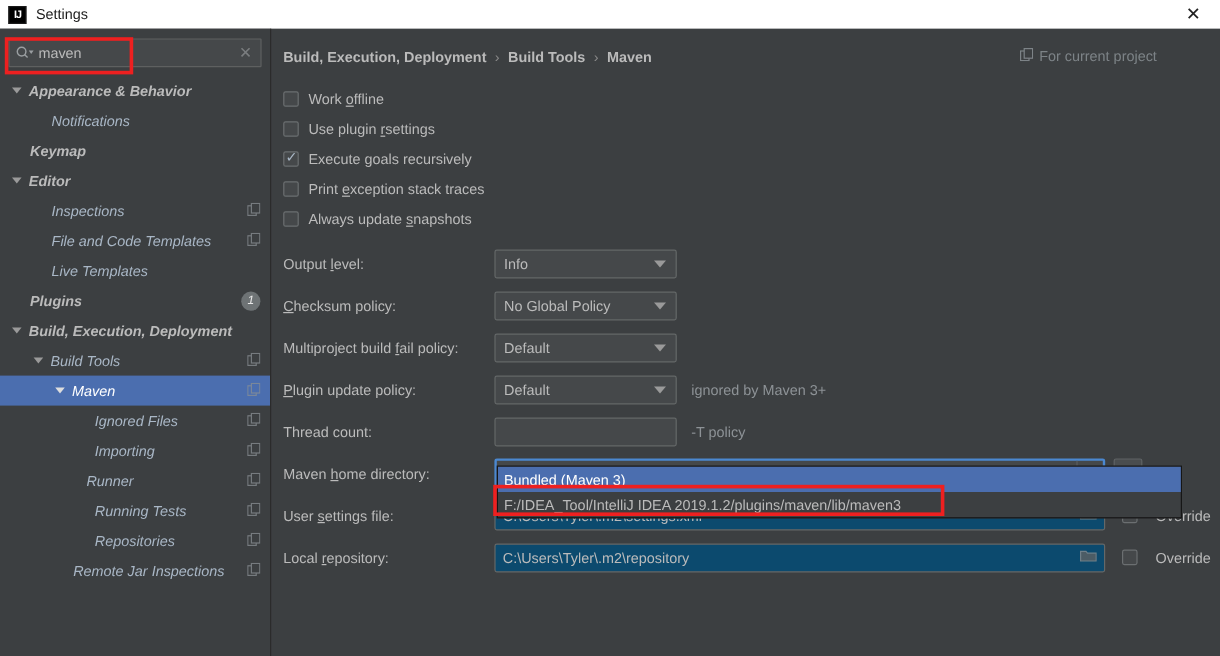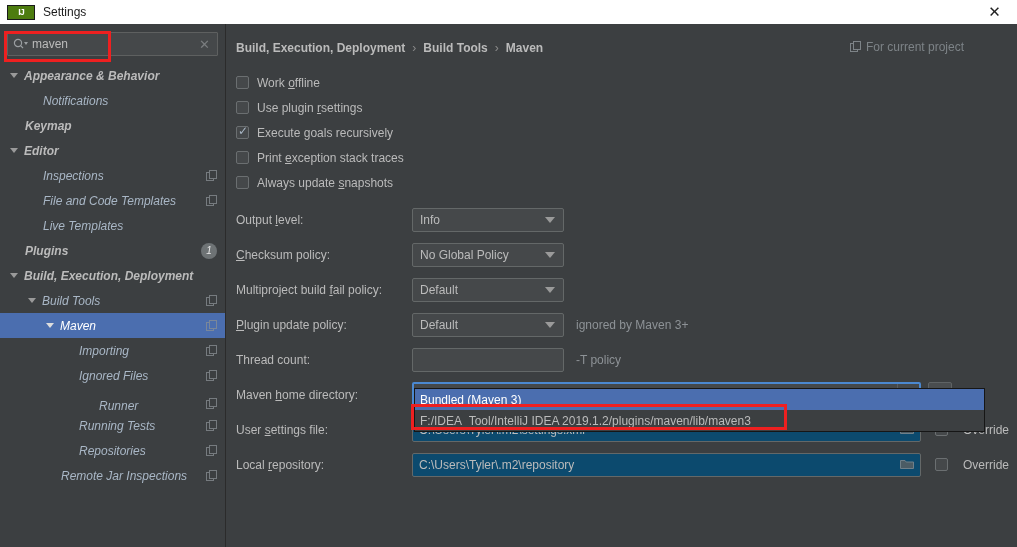--- a/index.html
+++ b/index.html
@@ -11,22 +11,22 @@
   }
   body { position: relative; }
 
   
   #titlebar {
     height: 24px; background: #ffffff;
     display: flex; align-items: center;
     position: relative;
   }
   #ij-logo {
-    width: 28px; height: 15px; margin-left: 7px;
-    background: #4d7c0f; color: #fff;
+    width: 15px; height: 15px; margin-left: 7px;
+    background: #000000; color: #fff;
     font-size: 9px; font-weight: bold;
     display: flex; align-items: center; justify-content: center;
     letter-spacing: -1px;
     border: 1px solid #1a1a1a;
   }
   #win-title {
     margin-left: 8px; font-size: 12px; color: #1a1a1a;
   }
   #close-btn {
     position: absolute; right: 0; top: 0;
@@ -311,35 +311,35 @@
         <div class="tree-row selected" style="padding-left: 46px;">
           <span class="arrow"></span>
           <span class="tree-label">Maven</span>
           <span class="copy-icon"><svg width="11" height="11" viewBox="0 0 11 11">
               <rect x="0.5" y="2.5" width="7" height="8" fill="none" stroke="#8a9094" stroke-width="1"></rect>
               <rect x="3.5" y="0.5" width="7" height="8" fill="#4b6eaf" stroke="#8a9094" stroke-width="1"></rect>
             </svg></span>
         </div>
         <div class="tree-row" style="padding-left: 64px;">
           <span style="width: 15px; flex: 0 0 15px;"></span>
+          <span class="tree-label">Ignored Files</span>
+          <span class="copy-icon"><svg width="11" height="11" viewBox="0 0 11 11">
+              <rect x="0.5" y="2.5" width="7" height="8" fill="none" stroke="#8a9094" stroke-width="1"></rect>
+              <rect x="3.5" y="0.5" width="7" height="8" fill="#3c3f41" stroke="#8a9094" stroke-width="1"></rect>
+            </svg></span>
+        </div>
+        <div class="tree-row" style="padding-left: 64px;">
+          <span style="width: 15px; flex: 0 0 15px;"></span>
           <span class="tree-label">Importing</span>
           <span class="copy-icon"><svg width="11" height="11" viewBox="0 0 11 11">
               <rect x="0.5" y="2.5" width="7" height="8" fill="none" stroke="#8a9094" stroke-width="1"></rect>
               <rect x="3.5" y="0.5" width="7" height="8" fill="#3c3f41" stroke="#8a9094" stroke-width="1"></rect>
             </svg></span>
         </div>
-        <div class="tree-row" style="padding-left: 64px;">
-          <span style="width: 15px; flex: 0 0 15px;"></span>
-          <span class="tree-label">Ignored Files</span>
-          <span class="copy-icon"><svg width="11" height="11" viewBox="0 0 11 11">
-              <rect x="0.5" y="2.5" width="7" height="8" fill="none" stroke="#8a9094" stroke-width="1"></rect>
-              <rect x="3.5" y="0.5" width="7" height="8" fill="#3c3f41" stroke="#8a9094" stroke-width="1"></rect>
-            </svg></span>
-        </div>
-        <div class="tree-row" style="padding-left: 84px; align-items: flex-end;">
+        <div class="tree-row" style="padding-left: 57px;">
           <span style="width: 15px; flex: 0 0 15px;"></span>
           <span class="tree-label">Runner</span>
           <span class="copy-icon"><svg width="11" height="11" viewBox="0 0 11 11">
               <rect x="0.5" y="2.5" width="7" height="8" fill="none" stroke="#8a9094" stroke-width="1"></rect>
               <rect x="3.5" y="0.5" width="7" height="8" fill="#3c3f41" stroke="#8a9094" stroke-width="1"></rect>
             </svg></span>
         </div>
         <div class="tree-row" style="padding-left: 64px;">
           <span style="width: 15px; flex: 0 0 15px;"></span>
           <span class="tree-label">Running Tests</span>

